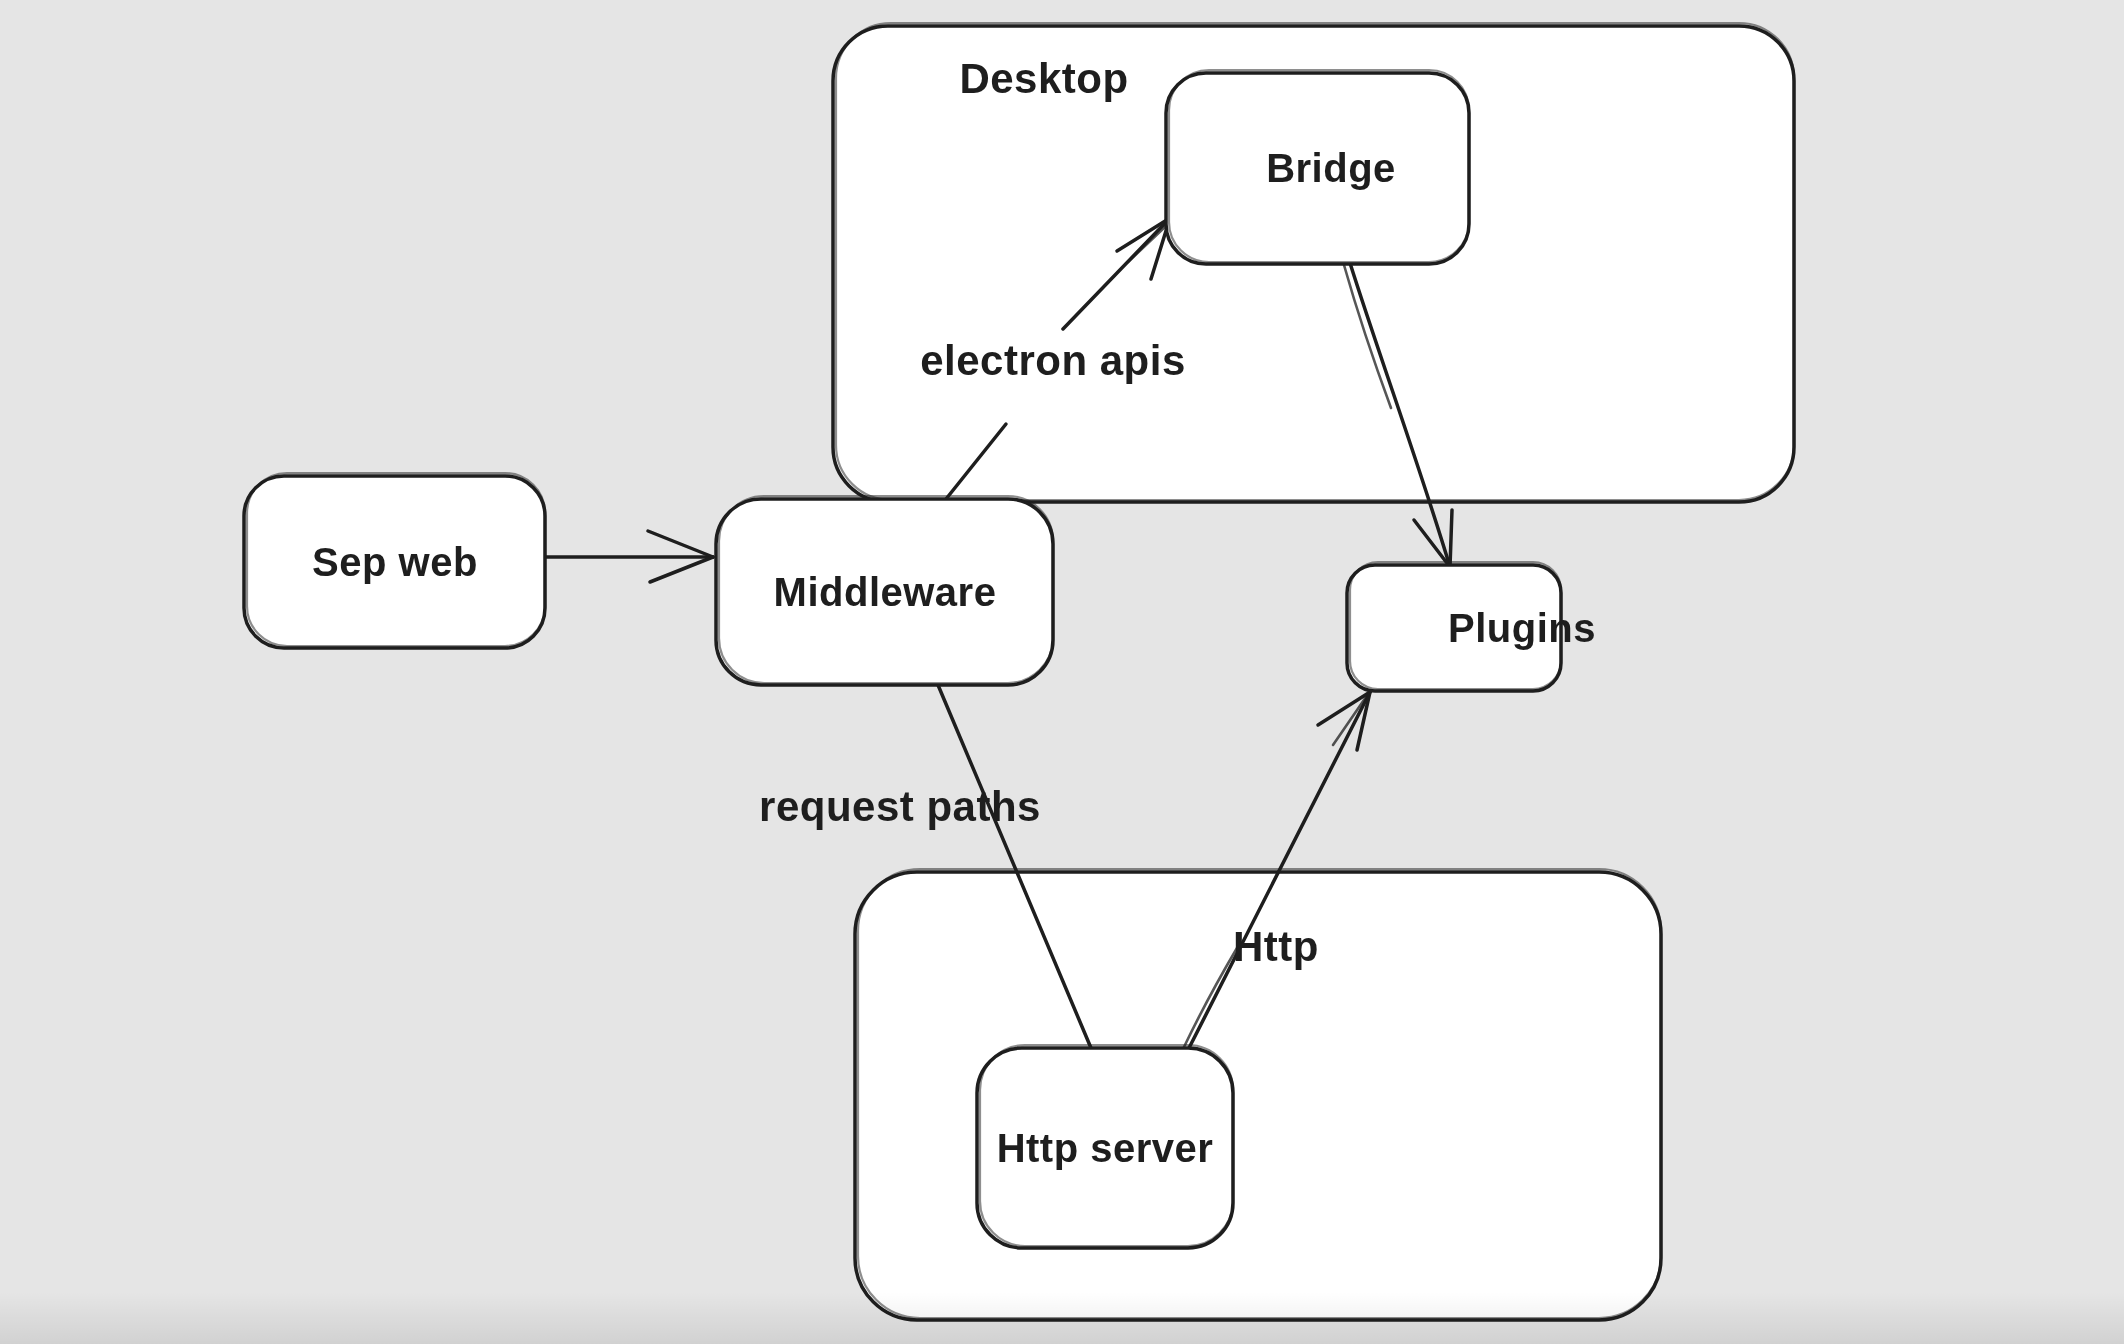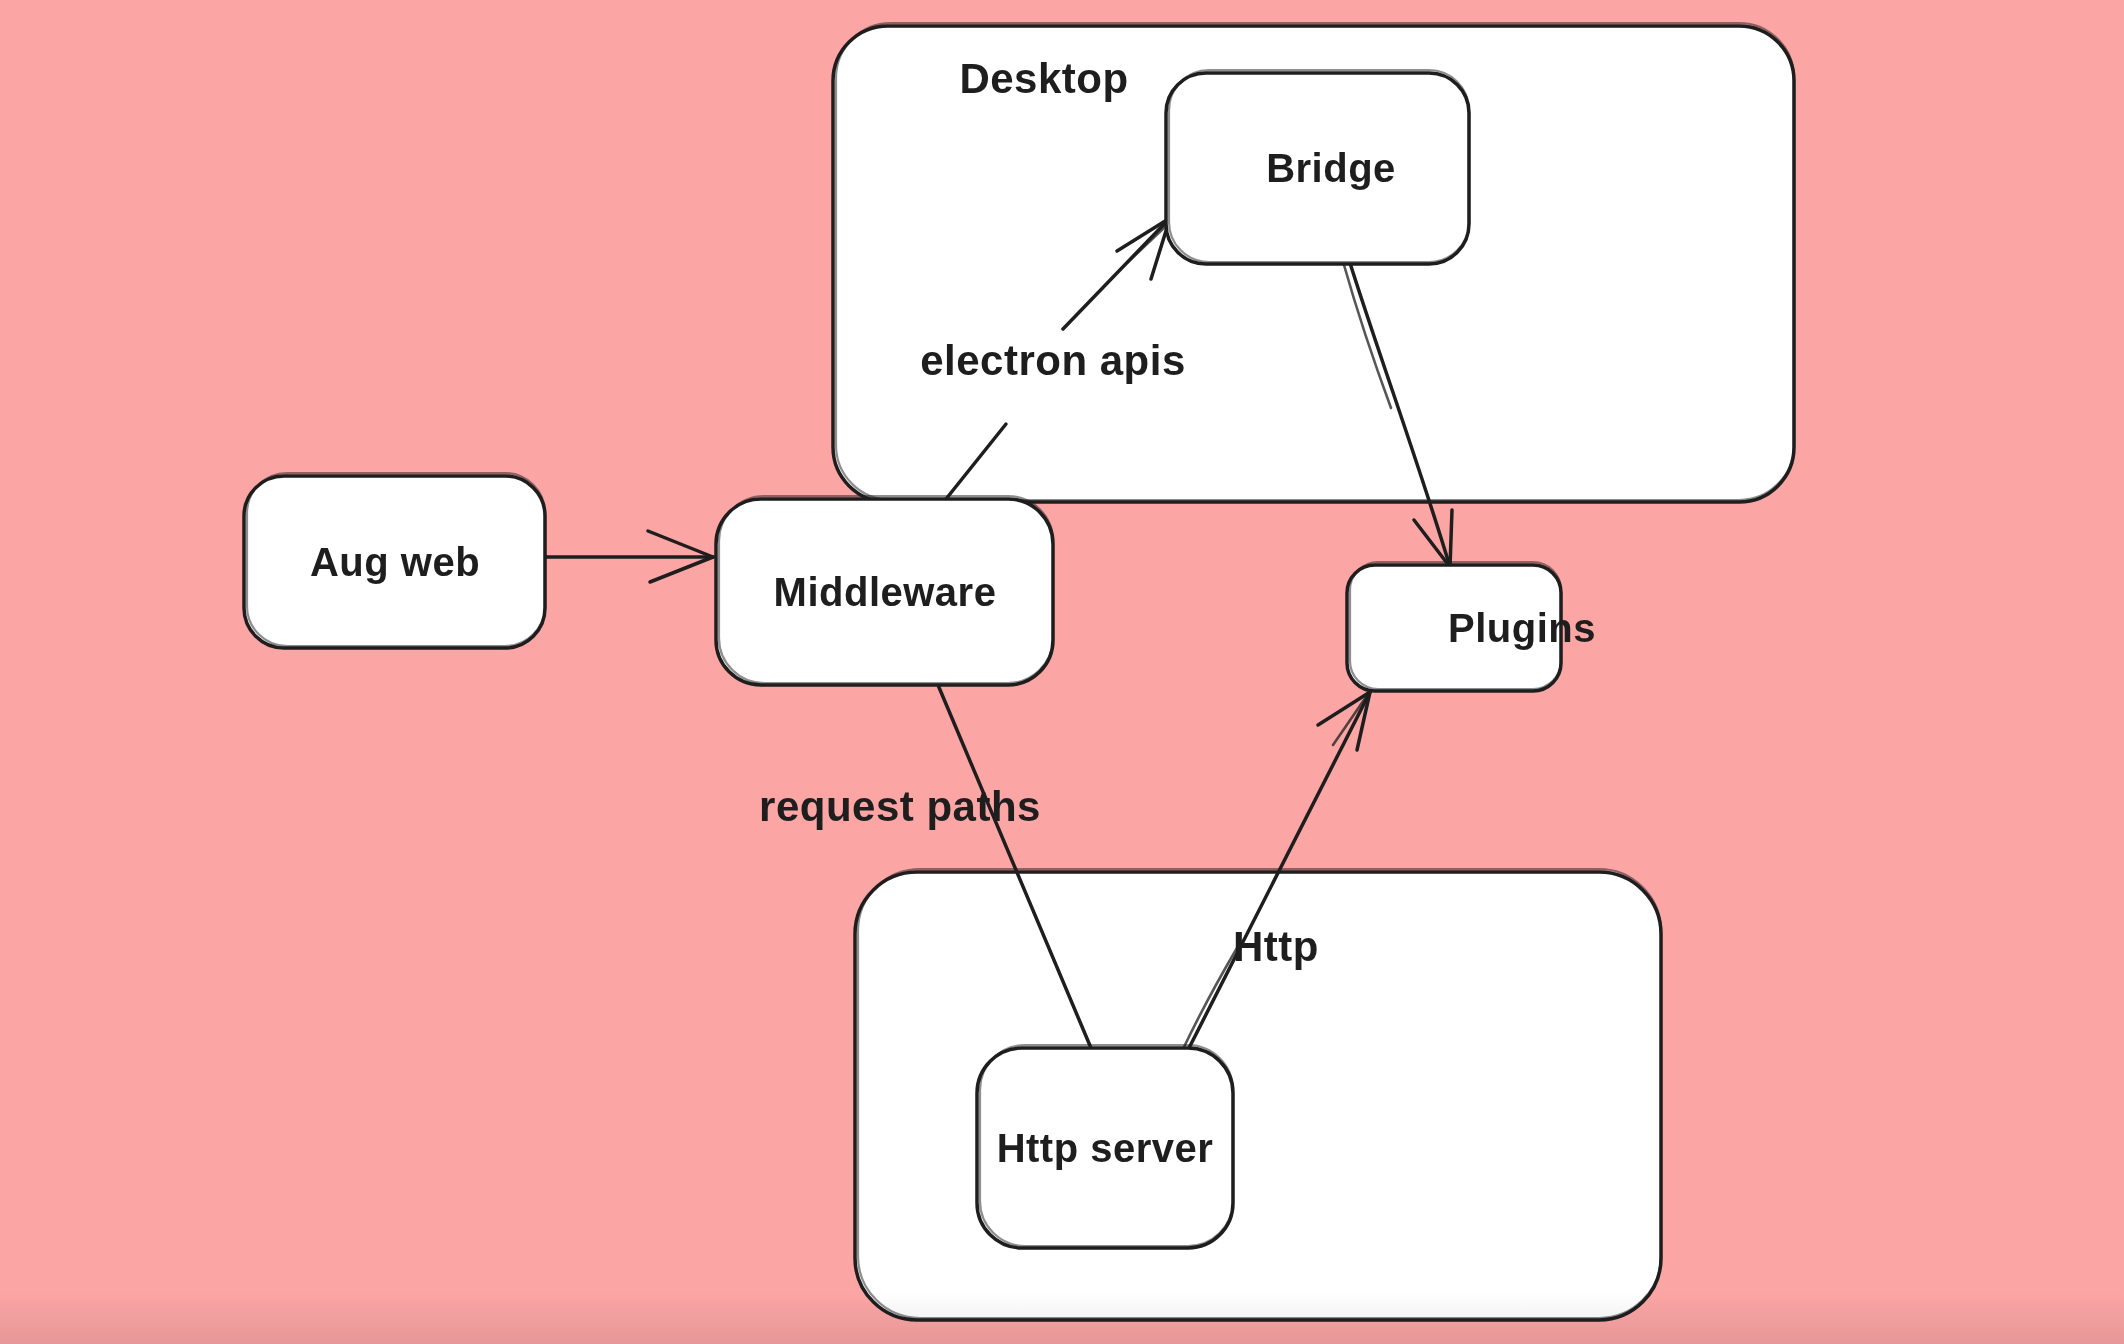--- a/index.html
+++ b/index.html
@@ -6,21 +6,21 @@
     margin: 0;
     padding: 0;
     background: #ffffff;
     overflow: hidden;
     font-family: "Liberation Sans", sans-serif;
   }
   #stage {
     position: relative;
     width: 2124px;
     height: 1344px;
-    background: #fca5a5;
+    background: #e5e5e5;
   }
   #diagram-svg {
     position: absolute;
     left: 0;
     top: 0;
   }
   .sketch {
     stroke: #1e1e1e;
     stroke-width: 3.5;
     fill: none;
@@ -121,21 +121,21 @@
     <rect class="sketch dup" x="1350" y="562" width="211" height="127" rx="28"></rect>
 
     <rect class="sketch boxfill" x="977" y="1048" width="256" height="200" rx="45"></rect>
     <rect class="sketch dup" x="980" y="1045" width="253" height="201" rx="45"></rect>
   </svg>
 
   <div class="lbl float-lbl" style="left:1044px; top:79px;">Desktop</div>
 
   <div class="lbl node-lbl" style="left:1317px; top:168px;margin-left:14px;">Bridge</div>
 
-  <div class="lbl node-lbl" style="left:395px; top:562px;">Aug web</div>
+  <div class="lbl node-lbl" style="left:395px; top:562px;">Sep web</div>
 
   <div class="lbl node-lbl" style="left:885px; top:592px;text-align:right;">Middleware</div>
 
   <div class="lbl node-lbl" style="left:1522px; top:628px;">Plugins</div>
 
   <div class="lbl node-lbl" style="left:1105px; top:1148px;">Http server</div>
 
   <div class="lbl float-lbl knockout" style="left:1053px; top:361px;">electron apis</div>
 
   <div class="lbl float-lbl" style="left:900px; top:807px;">request paths</div>

